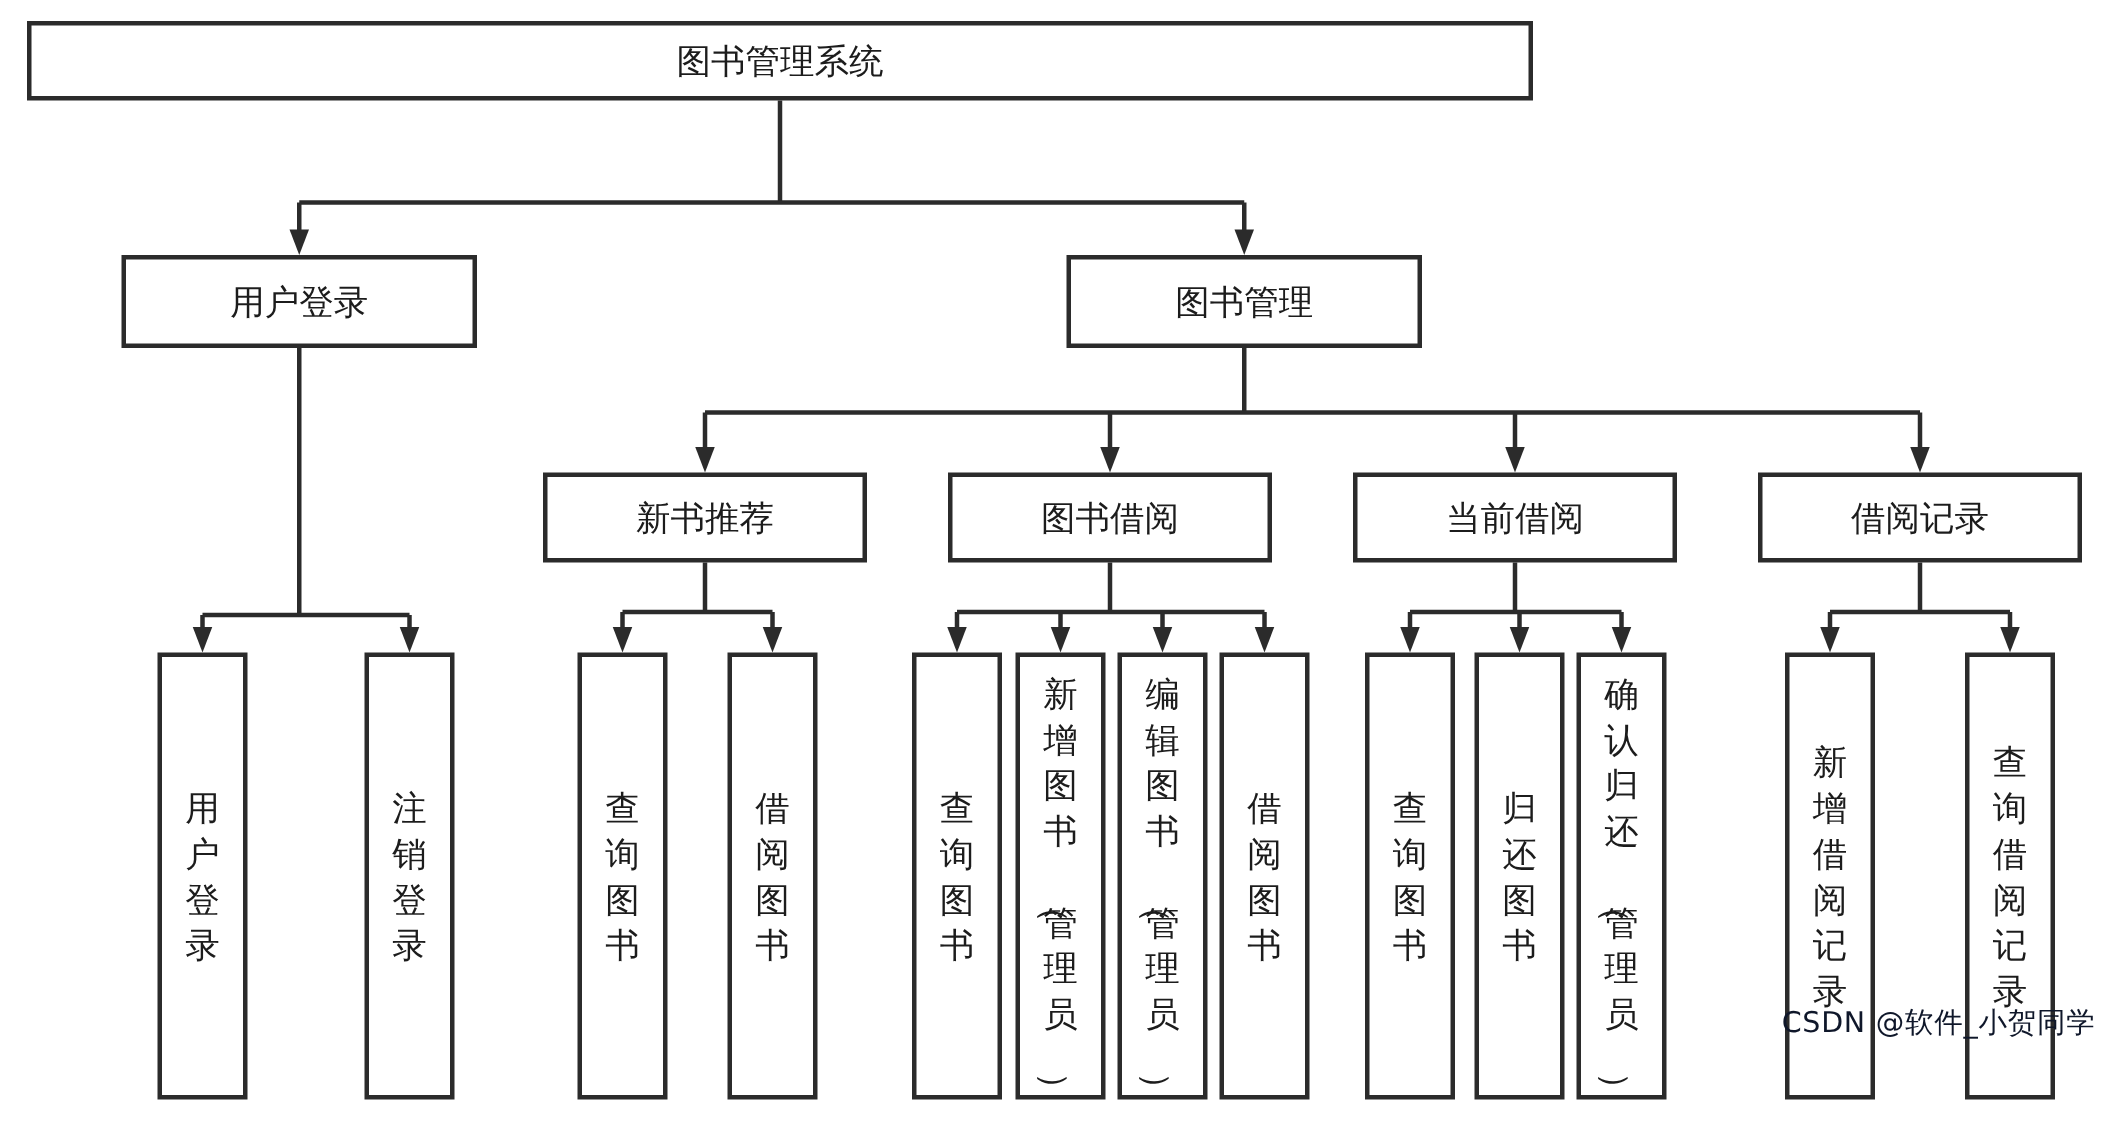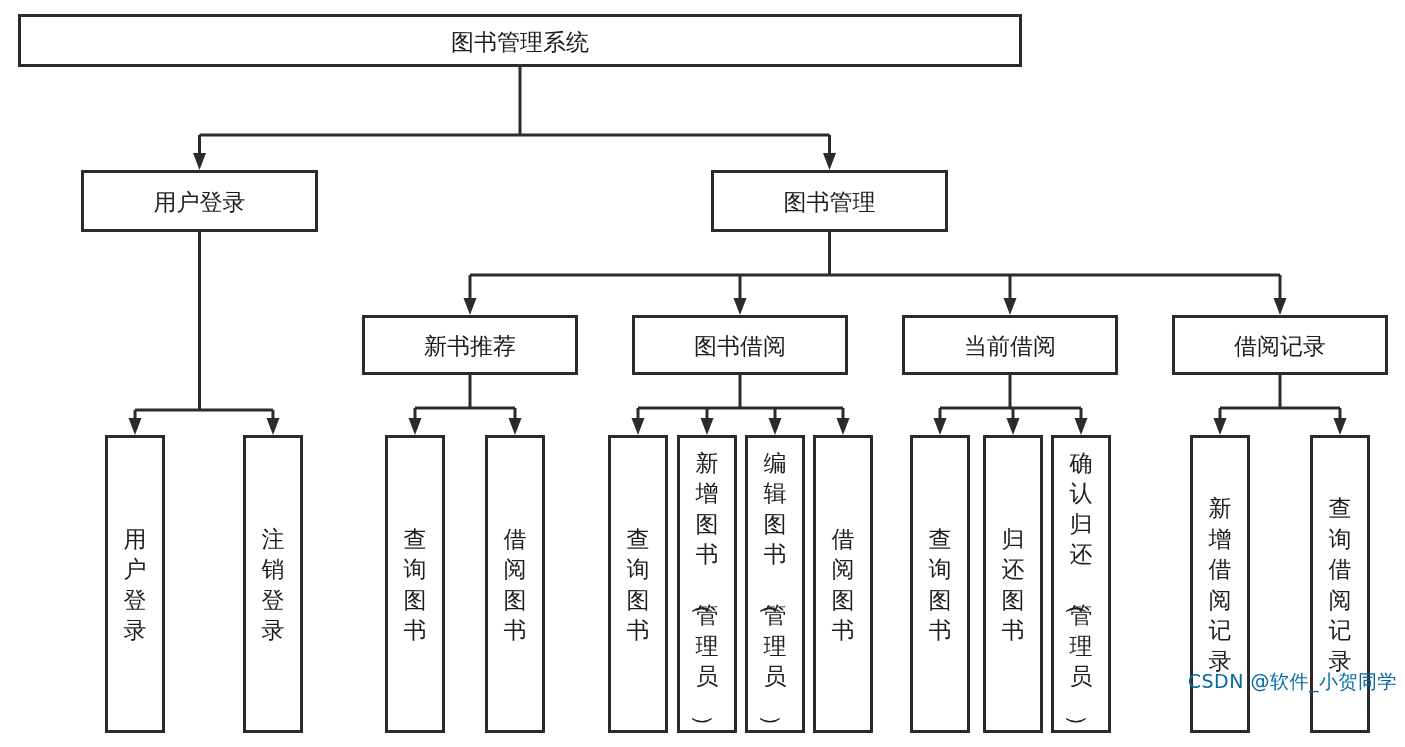--- a/index.html
+++ b/index.html
@@ -60,21 +60,21 @@
   }
   .node-label-v tspan {
     text-anchor: middle;
   }
   .watermark {
     position: absolute;
     right: 8px;
     bottom: 4px;
     font-family: "DejaVu Sans", "Liberation Sans", sans-serif;
     font-size: 19px;
-    color: #0369a1;
+    color: #0f172a;
     white-space: nowrap;
     user-select: none;
     letter-spacing: 0.5px;
   }
 </style>
 </head>
 <body>
 
 <div id="diagram-root">
   <svg class="flow" id="flow-svg" viewBox="0 0 1405 747" xmlns="http://www.w3.org/2000/svg">

